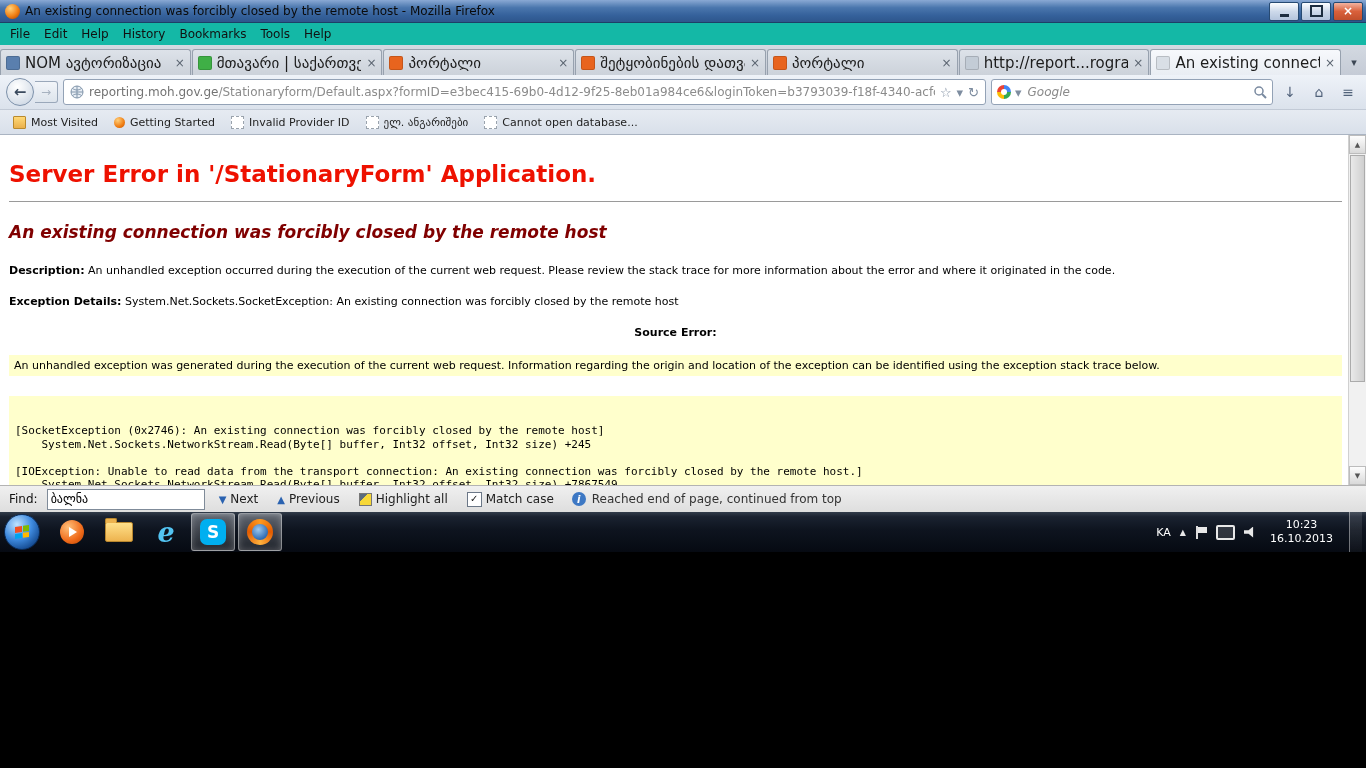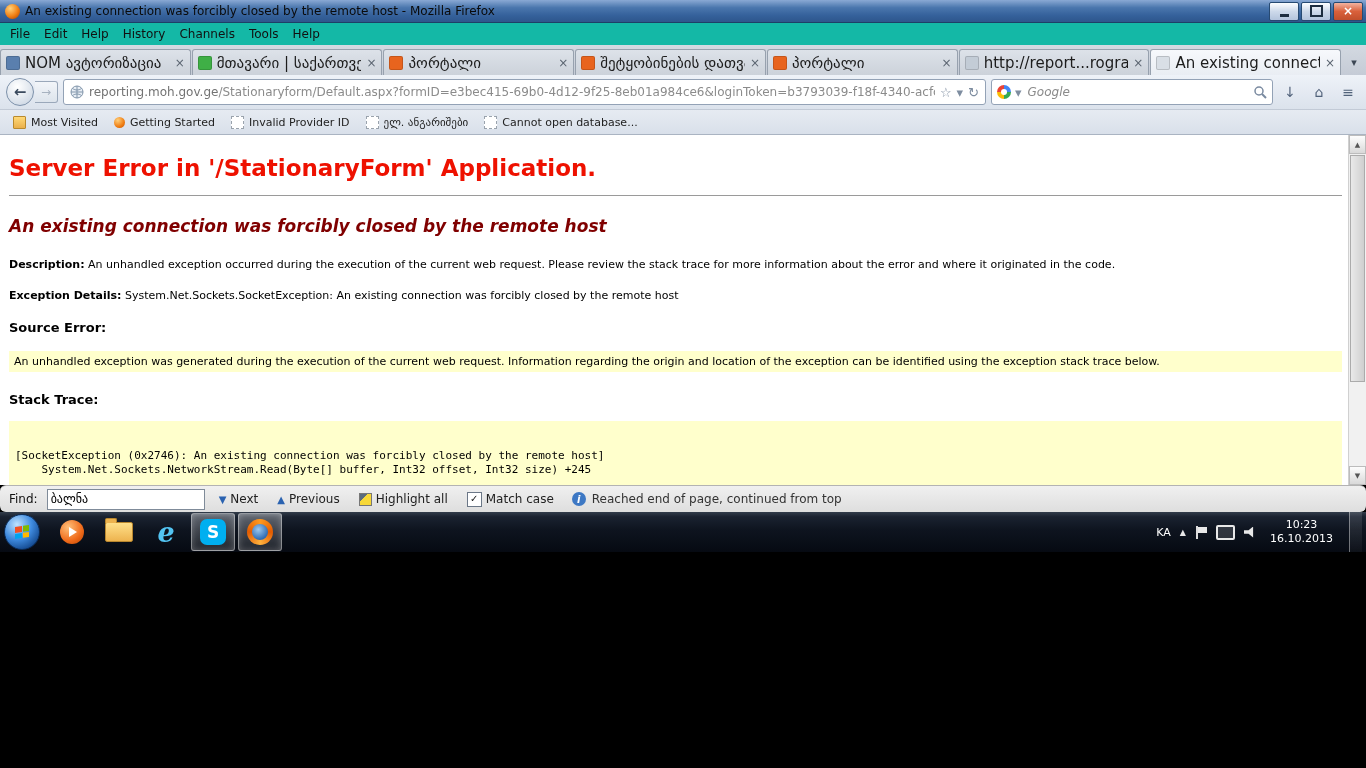--- a/index.html
+++ b/index.html
@@ -48,39 +48,39 @@
   
   .bookmarksbar{flex:0 0 24px;background:linear-gradient(#e6ebf2,#d9e0ea);display:flex;align-items:center;padding:0 6px;gap:2px;border-bottom:1px solid #aab4c2;}
   .bm-item{display:flex;align-items:center;gap:5px;padding:2px 7px;font-size:11px;color:#222;}
   .bm-ico{width:11px;height:11px;flex:0 0 11px;}
   .bm-ico.folder{background:linear-gradient(#ffd977,#eab04c);border:1px solid #b98a2e;border-radius:1px;}
   .bm-ico.firefox{border-radius:50%;background:radial-gradient(circle at 35% 30%,#ffcf7a,#ef7d12 60%,#c35400);}
   .bm-ico.dashed{border:1px dashed #9aa3ad;background:#fff;}
 
   
   .content{flex:1;display:flex;background:#fff;min-height:0;overflow:hidden;}
-  .page{flex:1;min-width:0;overflow:hidden;padding:4px 6px 0 9px;}
+  .page{flex:1;min-width:0;overflow:hidden;padding:10px 6px 0 9px;}
   .page h1{font-size:23px;color:#ee1100;font-weight:bold;margin:16px 0 14px;}
   .page hr{border:none;border-top:1px solid #9a9a9a;margin:0;}
   .page h2{font-size:17px;font-weight:bold;font-style:italic;color:#800000;margin:20px 0 22px;}
   .meta{font-size:11px;color:#000;margin:0 0 18px;white-space:nowrap;overflow:hidden;}
   .meta b{font-weight:bold;}
-  .label-line{font-size:13px;font-weight:bold;margin:0 0 16px;}
+  .label-line{font-size:11px;font-weight:bold;margin:0 0 16px;text-align:center;}
   .label-line.tight{margin-bottom:14px;}
   .ybox{background:#ffffcc;font-size:11px;padding:4px 5px;margin:0 0 20px;}
   .trace{font-family:"DejaVu Sans Mono",monospace;font-size:11px;line-height:13.6px;padding:28px 6px 6px;height:340px;margin:0;white-space:pre;overflow:hidden;background:#ffffcc;}
 
   
   .vscroll{flex:0 0 17px;background:#f1f1f1;border-left:1px solid #d0d0d0;display:flex;flex-direction:column;}
   .sb-btn{height:17px;background:linear-gradient(#fdfdfd,#d9d9d9);border:1px solid #bcbcbc;display:flex;align-items:center;justify-content:center;font-size:7px;color:#555;}
   .sb-track{flex:1;position:relative;}
   .sb-thumb{position:absolute;top:1px;left:1px;right:1px;height:72%;background:linear-gradient(90deg,#e9e9e9,#cfcfcf);border:1px solid #ababab;}
 
   
-  .findbar{flex:0 0 26px;background:linear-gradient(#f0f0f0,#dedede);border-top:1px solid #b3b3b3;display:flex;align-items:center;gap:9px;padding:0 9px;font-size:12px;color:#111;border-radius:6px;}
+  .findbar{flex:0 0 26px;background:linear-gradient(#f0f0f0,#dedede);border-top:1px solid #b3b3b3;display:flex;align-items:center;gap:9px;padding:0 9px;font-size:12px;color:#111;}
   .find-input{width:150px;height:19px;border:1px solid #7f8b99;font-size:12px;padding:0 3px;background:#fff;font-family:"DejaVu Sans",sans-serif;}
   .find-btn{display:flex;align-items:center;gap:4px;padding:2px 5px;color:#222;}
   .find-arrow{color:#2a62b0;font-size:10px;font-weight:bold;}
   .hl-ico{width:11px;height:11px;background:linear-gradient(135deg,#5a6b7e 0 35%,#f7d838 35% 100%);border:1px solid #777;flex:0 0 11px;}
   .checkbox{width:13px;height:13px;border:1px solid #6b7787;background:#fff;display:flex;align-items:center;justify-content:center;font-size:10px;color:#222;line-height:1;flex:0 0 13px;}
   .find-status{display:flex;align-items:center;gap:6px;color:#333;margin-left:4px;}
   .info-ico{width:14px;height:14px;border-radius:50%;background:#3d78c4;color:#fff;font-size:10px;display:flex;align-items:center;justify-content:center;font-weight:bold;font-style:italic;flex:0 0 14px;}
 
   
   .taskbar{flex:0 0 40px;background:linear-gradient(#323c4a 0%,#1a2230 12%,#0e141f 45%,#060a12 100%);display:flex;align-items:center;padding-left:4px;gap:3px;}
@@ -127,21 +127,21 @@
           <span>×</span>
         </span>
     </span>
   </div>
 
   <div class="menubar">
     <span class="menu-item">File</span>
     <span class="menu-item">Edit</span>
     <span class="menu-item">Help</span>
     <span class="menu-item">History</span>
-    <span class="menu-item">Channels</span>
+    <span class="menu-item">Bookmarks</span>
     <span class="menu-item">Tools</span>
     <span class="menu-item">Help</span>
   </div>
 
   <div class="tabbar">
     <div class="tab">
       <span class="tab-ico" style="background-color: rgb(90, 127, 174);"></span>
       <span class="tab-label">NOM ავტორიზაცია</span>
       <span class="tab-close">×</span>
     </div>
@@ -234,21 +234,20 @@
 
   <div class="content">
     <div class="page">
       <h1>Server Error in '/StationaryForm' Application.</h1>
       <hr>
       <h2>An existing connection was forcibly closed by the remote host</h2>
       <p class="meta"><b>Description:</b> <span>An unhandled exception occurred during the execution of the current web request. Please review the stack trace for more information about the error and where it originated in the code.</span></p>
       <p class="meta"><b>Exception Details:</b> <span>System.Net.Sockets.SocketException: An existing connection was forcibly closed by the remote host</span></p>
       <p class="label-line">Source Error:</p>
       <div class="ybox">An unhandled exception was generated during the execution of the current web request. Information regarding the origin and location of the exception can be identified using the exception stack trace below.</div>
-      <p class="label-line tight">Stack Trace:</p>
       <pre class="trace">[SocketException (0x2746): An existing connection was forcibly closed by the remote host]
     System.Net.Sockets.NetworkStream.Read(Byte[] buffer, Int32 offset, Int32 size) +245
 
 [IOException: Unable to read data from the transport connection: An existing connection was forcibly closed by the remote host.]
     System.Net.Sockets.NetworkStream.Read(Byte[] buffer, Int32 offset, Int32 size) +7867549
     System.Net.PooledStream.Read(Byte[] buffer, Int32 offset, Int32 size) +22
     System.Net.Connection.SyncRead(HttpWebRequest request, Boolean userRetrievedStream, Boolean probeRead) +408
 
 [WebException: The underlying connection was closed: An unexpected error occurred on a receive.]
     System.Net.HttpWebRequest.GetResponse() +7870788

